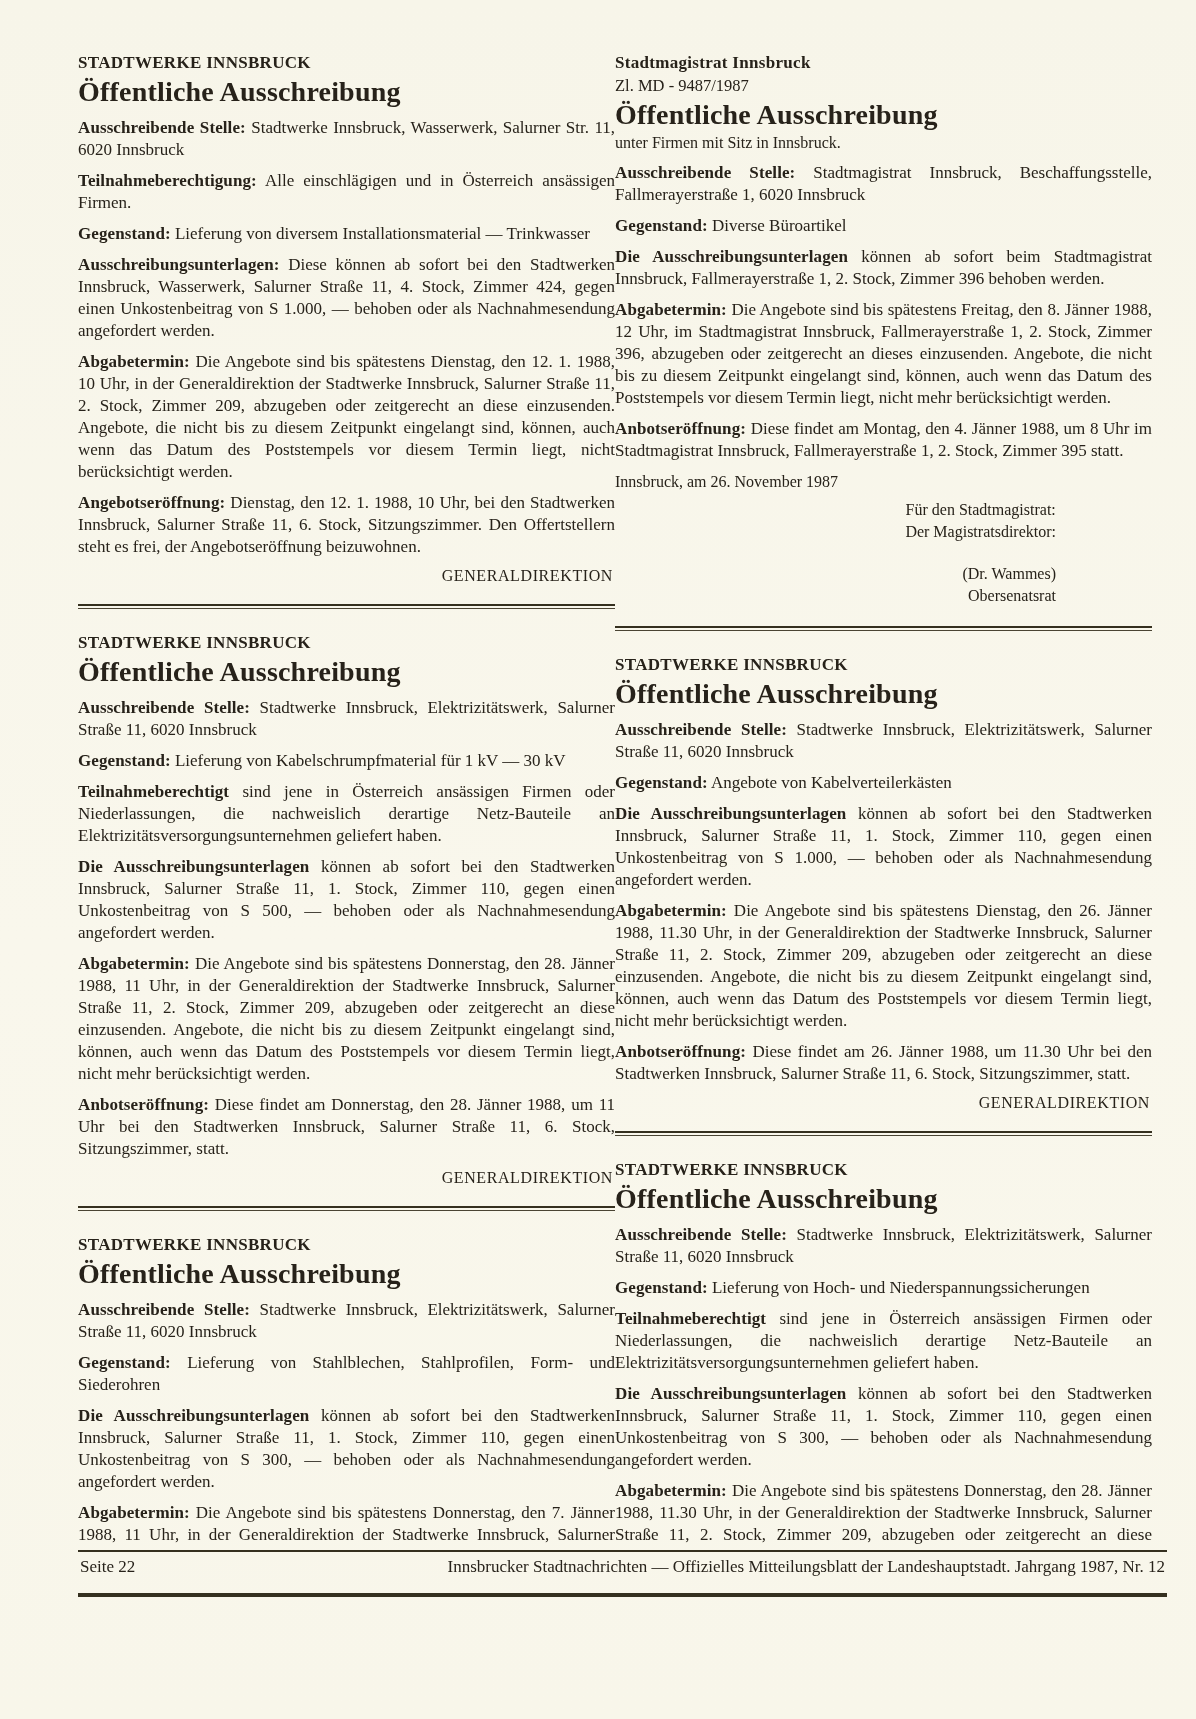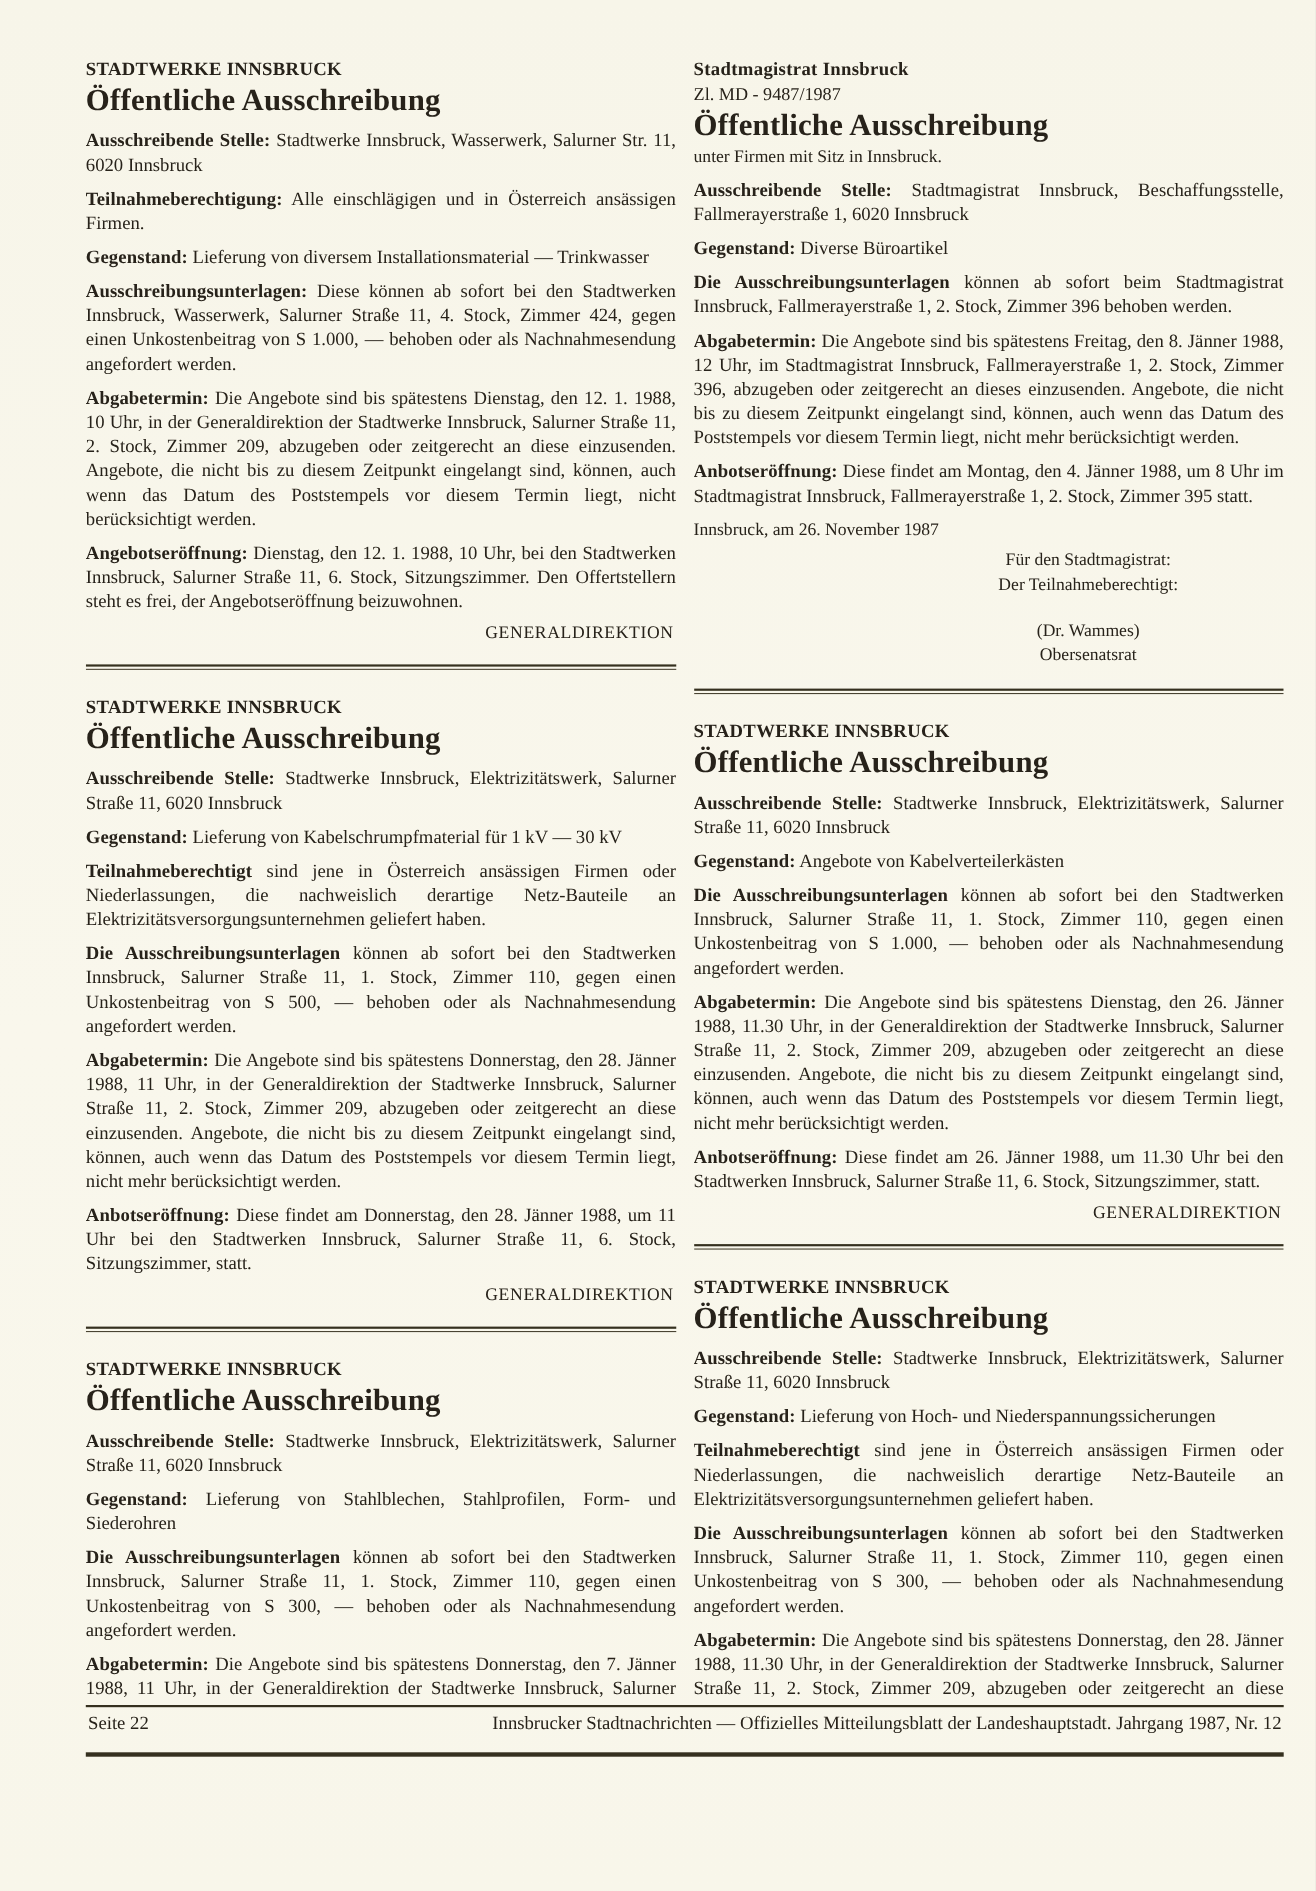--- a/index.html
+++ b/index.html
@@ -9,21 +9,20 @@
     height: 1719px;
     margin: 0 auto;
     background: linear-gradient(180deg, #f7f5e9 0%, #f9f7ec 55%, #f8f6ea 100%);
     color: #27221a;
     font-family: "Liberation Serif", "DejaVu Serif", serif;
     overflow: hidden;
     box-sizing: border-box;
   }
   .content {
     display: flex;
-    gap: 16px;
     padding: 52px 29px 0 78px;
     height: 1546px;
     box-sizing: border-box;
   }
   .col {
     width: 537px;
     overflow: hidden;
   }
   .ad { margin: 0; }
   .org {
@@ -76,21 +75,21 @@
     border-bottom: 1px solid #4a4433;
     margin: 19px 0 23px 0;
   }
   .sig {
     margin: 6px 96px 0 auto;
     width: fit-content;
     text-align: center;
     font-size: 16px;
     line-height: 22px;
   }
-  .sig-name { margin-top: 20px; }
+  .sig-name { margin-top: 20px; text-align: right; }
   .footer {
     margin: 4px 29px 0 78px;
     border-top: 2px solid #35301f;
     border-bottom: 4px solid #35301f;
     padding: 5px 2px 16px 2px;
     display: flex;
     justify-content: space-between;
     align-items: baseline;
     font-size: 17px;
   }
@@ -153,21 +152,21 @@
         <div class="subtitle">unter Firmen mit Sitz in Innsbruck.</div>
         <p class="para"><b>Ausschreibende Stelle:</b> <span>Stadtmagistrat Innsbruck, Beschaffungsstelle, Fallmerayerstraße 1, 6020 Innsbruck</span></p>
         <p class="para"><b>Gegenstand:</b> <span>Diverse Büroartikel</span></p>
         <p class="para"><b>Die Ausschreibungsunterlagen</b> <span>können ab sofort beim Stadtmagistrat Innsbruck, Fallmerayerstraße 1, 2. Stock, Zimmer 396 behoben werden.</span></p>
         <p class="para"><b>Abgabetermin:</b> <span>Die Angebote sind bis spätestens Freitag, den 8. Jänner 1988, 12 Uhr, im Stadtmagistrat Innsbruck, Fallmerayerstraße 1, 2. Stock, Zimmer 396, abzugeben oder zeitgerecht an dieses einzusenden. Angebote, die nicht bis zu diesem Zeitpunkt eingelangt sind, können, auch wenn das Datum des Poststempels vor diesem Termin liegt, nicht mehr berücksichtigt werden.</span></p>
         <p class="para"><b>Anbotseröffnung:</b> <span>Diese findet am Montag, den 4. Jänner 1988, um 8 Uhr im Stadtmagistrat Innsbruck, Fallmerayerstraße 1, 2. Stock, Zimmer 395 statt.</span></p>
         <p class="dateline">Innsbruck, am 26. November 1987</p>
         <div class="sig">
           <div class="sig-lines">
             <div>Für den Stadtmagistrat:</div>
-            <div>Der Teilnahmeberechtigt:</div>
+            <div>Der Magistratsdirektor:</div>
           </div>
           <div class="sig-name">
             <div>(Dr. Wammes)</div>
             <div>Obersenatsrat</div>
           </div>
         </div>
       </article>
 
       <div class="divider"></div>
 

